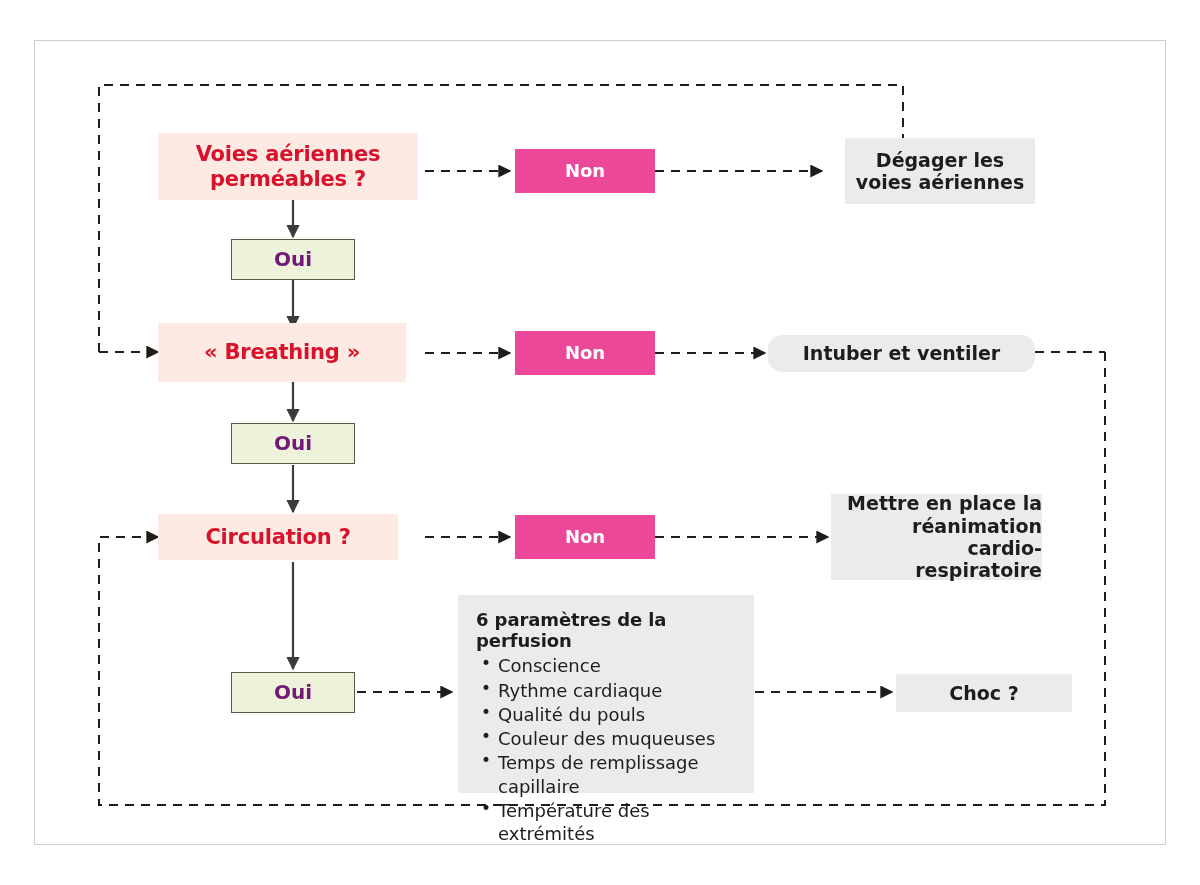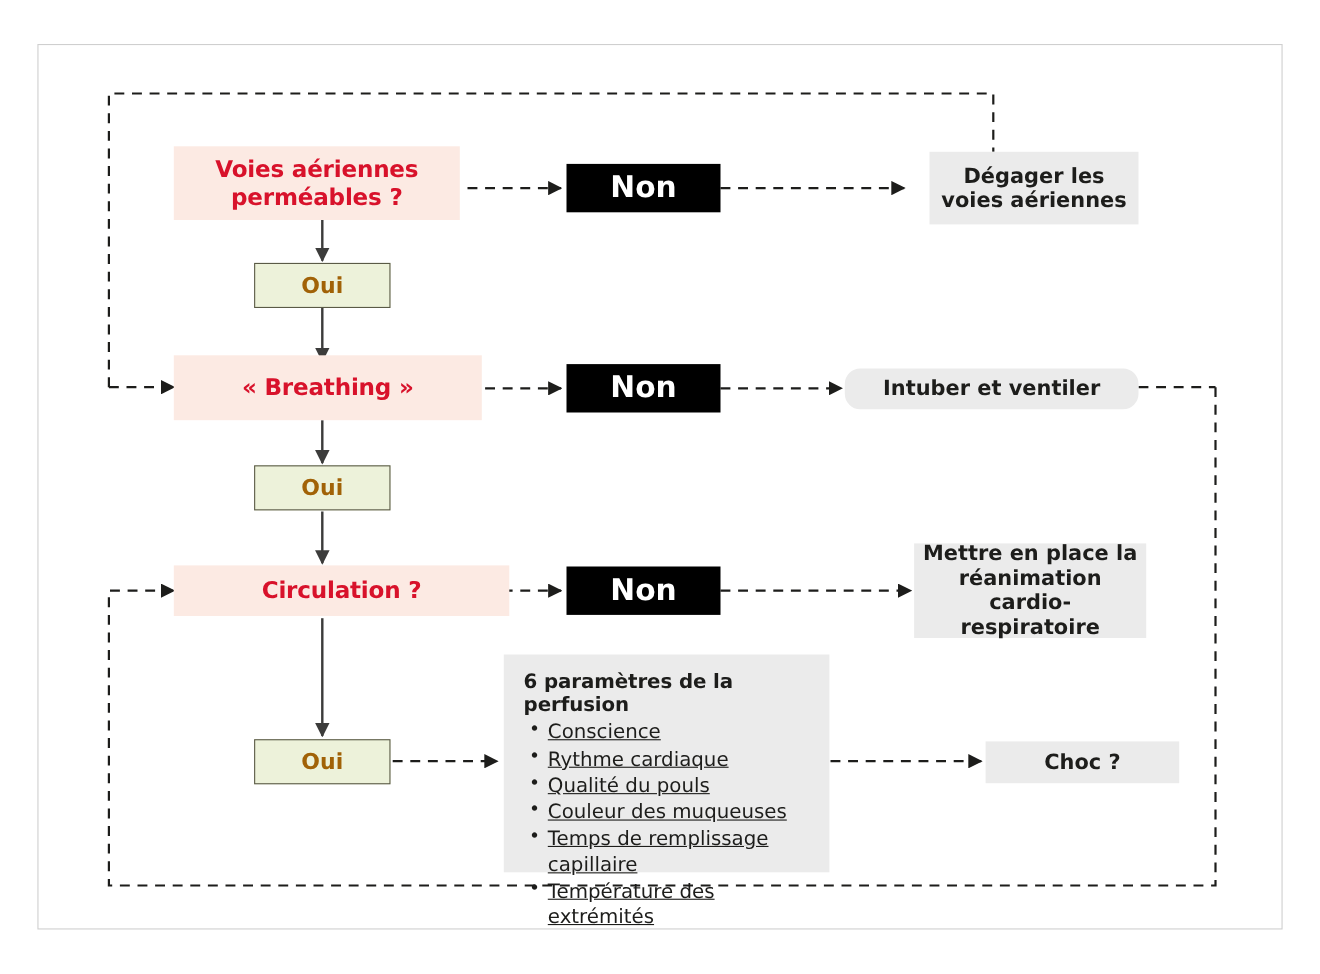--- a/index.html
+++ b/index.html
@@ -43,29 +43,29 @@
     line-height: 1.18;
   }
   .q-box {
     background: #fceae3;
     color: #d8122b;
     font-weight: bold;
     font-size: 21px;
     letter-spacing: -0.2px;
   }
   .non-box {
-    background: #000000;
+    background: #ec4899;
     color: #ffffff;
     font-weight: bold;
-    font-size: 27px;
+    font-size: 18px;
   }
   .oui-box {
     background: #edf2da;
     border: 1.5px solid #5a5a46;
-    color: #a16207;
+    color: #701a75;
     font-weight: bold;
     font-size: 20px;
   }
   .grey-box {
     background: #ebebeb;
     color: #1d1d1b;
     font-weight: bold;
     font-size: 19px;
   }
   .params-box {
@@ -81,21 +81,20 @@
     margin: 0 0 3px 0;
     letter-spacing: -0.1px;
   }
   .params-list {
     margin: 0;
     padding: 0 0 0 22px;
     list-style: none;
     font-size: 18px;
     font-weight: normal;
     line-height: 1.29;
-    text-decoration: underline;
   }
   .params-list li {
     position: relative;
     padding-left: 0;
     margin: 0 0 1px 0;
   }
   .params-list li::before {
     content: "\2022";
     position: absolute;
     left: -17px;
@@ -163,51 +162,51 @@
     <div>
       <div>Dégager les</div>
       <div>voies aériennes</div>
     </div>
   </div>
 
   <div class="node oui-box" style="left:231px; top:239px; width:124px; height:41px;">
     <span>Oui</span>
   </div>
 
-  <div class="node q-box" style="left:158px; top:323px; width:280px; height:59px;">
+  <div class="node q-box" style="left:158px; top:323px; width:248px; height:59px;">
     <div>
       <div>« Breathing »</div>
     </div>
   </div>
 
   <div class="node non-box" style="left:515px; top:331px; width:140px; height:44px;">
     <span>Non</span>
   </div>
 
   <div class="node grey-box" style="left:768px; top:335px; width:267px; height:37px;border-radius:14px;">
     <div>
       <div>Intuber et ventiler</div>
     </div>
   </div>
 
   <div class="node oui-box" style="left:231px; top:423px; width:124px; height:41px;">
     <span>Oui</span>
   </div>
 
-  <div class="node q-box" style="left:158px; top:514px; width:305px; height:46px;text-align:right;">
+  <div class="node q-box" style="left:158px; top:514px; width:240px; height:46px;text-align:right;">
     <div>
       <div>Circulation ?</div>
     </div>
   </div>
 
   <div class="node non-box" style="left:515px; top:515px; width:140px; height:44px;">
     <span>Non</span>
   </div>
 
-  <div class="node grey-box" style="left:831px; top:494px; width:211px; height:86px;">
+  <div class="node grey-box" style="left:831px; top:494px; width:211px; height:86px;text-align:right;">
     <div>
       <div>Mettre en place la</div>
       <div>réanimation cardio-</div>
       <div>respiratoire</div>
     </div>
   </div>
 
   <div class="node oui-box" style="left:231px; top:672px; width:124px; height:41px;">
     <span>Oui</span>
   </div>

